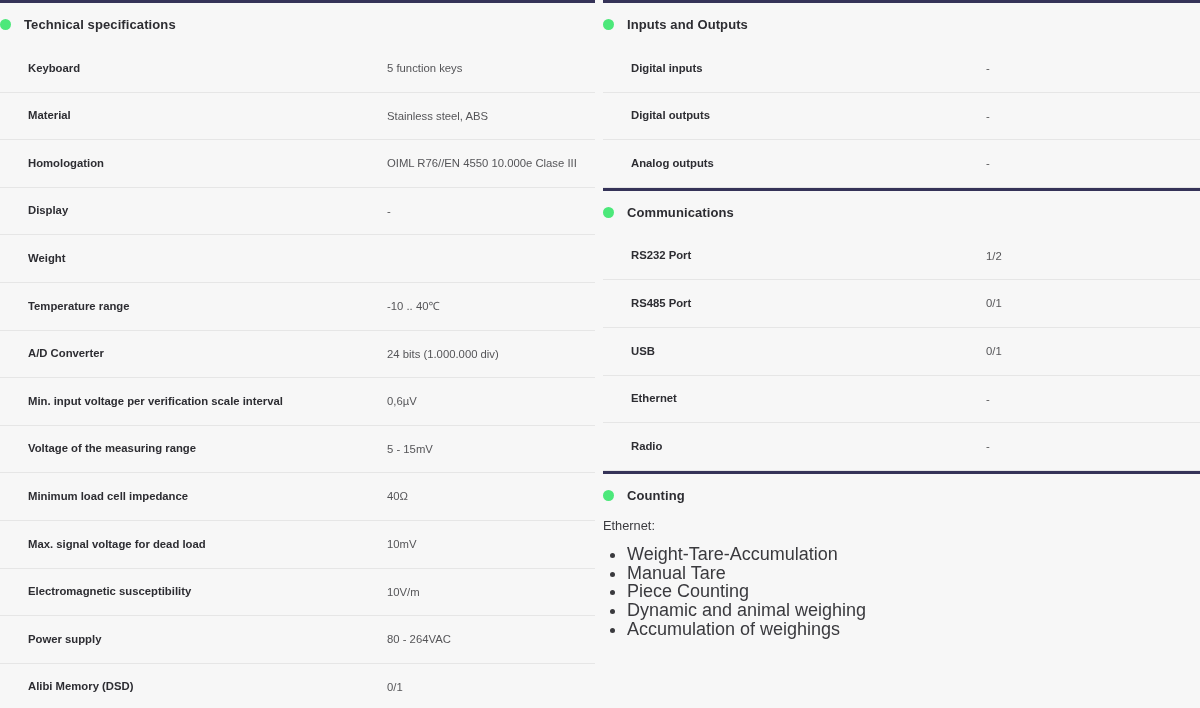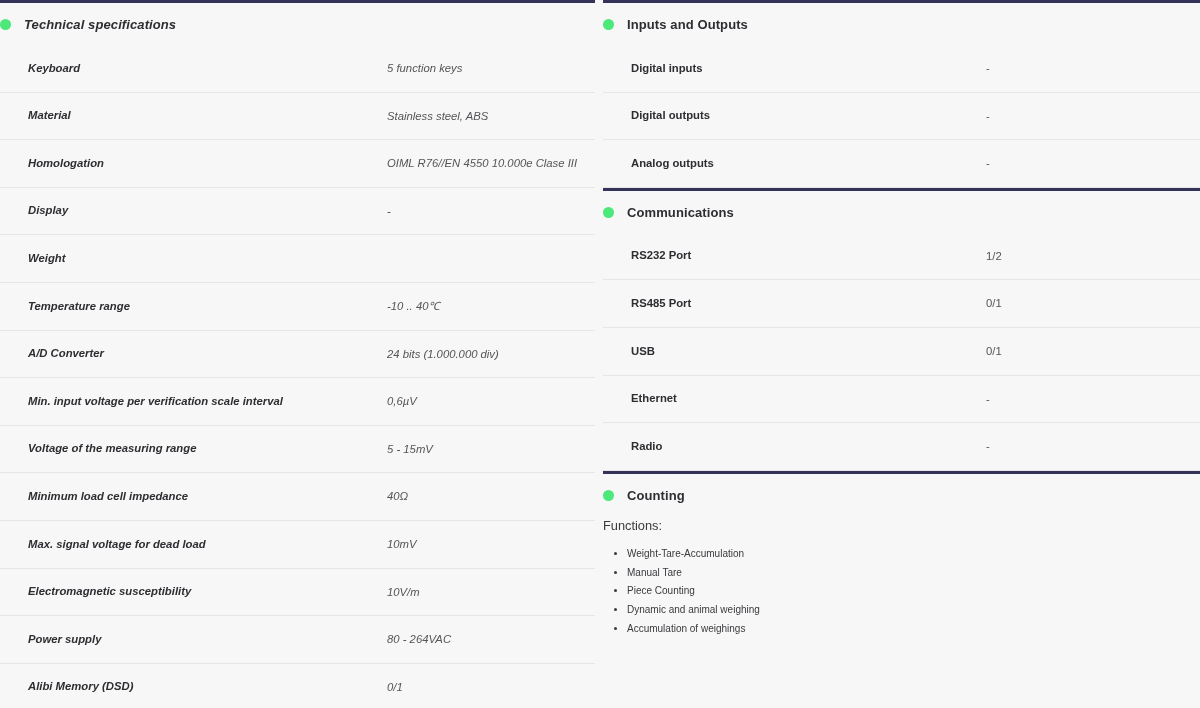--- a/index.html
+++ b/index.html
@@ -20,21 +20,21 @@
     background: #f7f7f7;
     display: flex;
     align-items: flex-start;
   }
 
   .column {
     height: 708px;
     overflow: hidden;
   }
 
-  .column-left  { width: 595px; font-style: italic; }
+  .column-left  { width: 595px; }
   .column-gap   { width: 8px; height: 708px; }
   .column-right { width: 597px; }
 
   
   .section { width: 100%; }
 
   .section-top-rule {
     height: 3px;
     background: #353358;
     width: 100%;
@@ -111,21 +111,21 @@
     padding-bottom: 12px;
   }
 
   .functions-list {
     list-style: disc;
     margin: 0 0 0 24px;
     padding: 0;
   }
 
   .functions-list li {
-    font-size: 10px;
+    font-size: 18px;
     color: #3a3a3e;
     line-height: 18.8px;
     padding: 0;
   }
 </style>
 </head>
 <body>
 
 <div class="page">
 
@@ -252,21 +252,21 @@
         </div>
     </div>
 
     <div class="section">
       <div class="section-top-rule"></div>
       <div class="section-header">
         <span class="status-dot"></span>
         <span class="section-title">Counting</span>
       </div>
       <div class="software-body">
-        <div class="functions-heading">Functions:</div>
+        <div class="functions-heading">Ethernet:</div>
         <ul class="functions-list" id="functions-list">
             <li>Weight-Tare-Accumulation</li>
             <li>Manual Tare</li>
             <li>Piece Counting</li>
             <li>Dynamic and animal weighing</li>
             <li>Accumulation of weighings</li>
           </ul>
       </div>
     </div>
 

